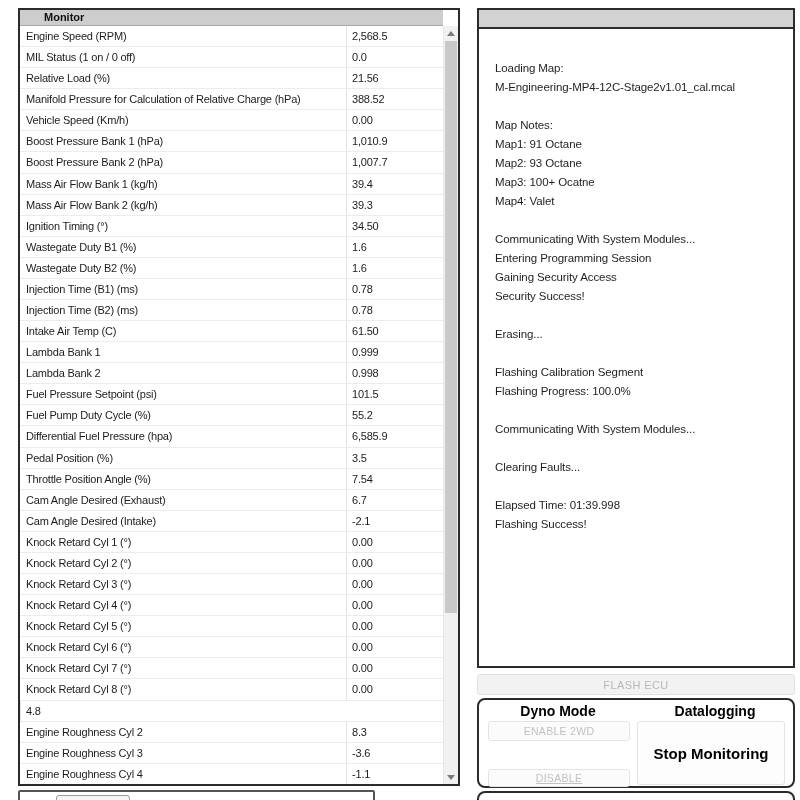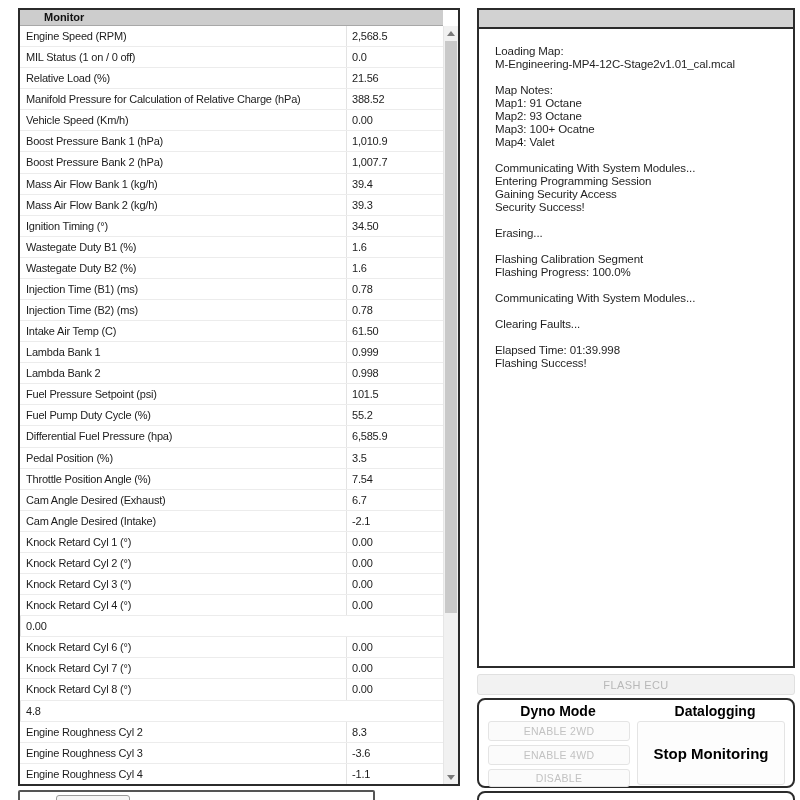--- a/index.html
+++ b/index.html
@@ -34,40 +34,40 @@
   #sb-thumb { position:absolute; left:1px; right:1px; top:15px; height:572px;
     background:#c9c9c9; }
   #sb-arrow-down { position:absolute; bottom:0; left:0; right:0; }
 
   
   #console-header { left:477px; top:8px; width:318px; height:17px;
     background:#d2d2d2; border:2px solid #2b2b2b; font-weight:bold;
     font-size:11px; color:#111; padding:18px 0 0 5px; line-height:14px; }
   #console-body { left:477px; top:27px; width:318px; height:641px;
     background:#ffffff; border:2px solid #2b2b2b; overflow:hidden; }
-  #console-text { padding:16px 8px 0 16px; font-size:11.5px; line-height:13px;
+  #console-text { padding:30px 8px 0 16px; font-size:11.5px; line-height:19px;
     color:#1f1f1f; white-space:pre-line; letter-spacing:-0.1px; }
 
   
   #flash-ecu { left:477px; top:674px; width:318px; height:21px;
     background:#f2f2f2; border:1px solid #e0e0e0; border-radius:3px;
     color:#b8b8b8; font-size:11px; letter-spacing:0.4px;
     display:flex; align-items:center; justify-content:center; }
 
   #dyno-panel { left:477px; top:698px; width:318px; height:90px;
     border:2px solid #2b2b2b; border-radius:8px; background:#fff; }
   .panel-title { position:absolute; top:3px; font-weight:bold; font-size:14px;
     color:#000; text-align:center; }
   #dyno-title { left:0; width:158px; }
   #datalog-title { left:158px; width:156px; }
   .dis-btn { position:absolute; left:9px; width:142px; height:20px;
     background:#fbfbfb; border:1px solid #e4e4e4; border-radius:3px;
     color:#c2c2c2; font-size:10.5px; letter-spacing:0.3px;
     display:flex; align-items:center; justify-content:center; }
-  #btn-2wd { top:21px; } #btn-4wd { top:45px; } #btn-disable { top:69px; height:18px; }
+  #btn-2wd { top:21px; } #btn-4wd { top:45px; } #btn-disable { top:69px; height:18px;text-decoration:underline; }
   #btn-stop { position:absolute; left:158px; top:21px; width:148px; height:64px;
     background:#fdfdfd; border:1px solid #e4e4e4; border-radius:3px;
     color:#000; font-weight:bold; font-size:15px;
     display:flex; align-items:center; justify-content:center; }
 
   
   #bottom-right-panel { left:477px; top:791px; width:318px; height:40px;
     border:2px solid #2b2b2b; border-radius:8px; background:#fff; }
   #bottom-left-panel { left:18px; top:790px; width:357px; height:40px;
     border:2px solid #555; border-radius:2px; background:#fff; }
@@ -189,20 +189,21 @@
       </div>
       <div class="trow">
         <div class="tname">Knock Retard Cyl 3 (°)</div>
         <div class="tval">0.00</div>
       </div>
       <div class="trow">
         <div class="tname">Knock Retard Cyl 4 (°)</div>
         <div class="tval">0.00</div>
       </div>
       <div class="trow">
+        <div class="tname">Knock Retard Cyl 5 (°)</div>
         <div class="tval">0.00</div>
       </div>
       <div class="trow">
         <div class="tname">Knock Retard Cyl 6 (°)</div>
         <div class="tval">0.00</div>
       </div>
       <div class="trow">
         <div class="tname">Knock Retard Cyl 7 (°)</div>
         <div class="tval">0.00</div>
       </div>
@@ -267,21 +268,20 @@
 Elapsed Time: 01:39.998
 Flashing Success!</div>
 </div>
 
 <button id="flash-ecu" class="abs">FLASH ECU</button>
 
 <div id="dyno-panel" class="abs">
   <div id="dyno-title" class="panel-title">Dyno Mode</div>
   <div id="datalog-title" class="panel-title">Datalogging</div>
   <button id="btn-2wd" class="dis-btn">ENABLE 2WD</button>
-  <button id="btn-4wd" class="dis-btn">ENABLE 4WD</button>
   <button id="btn-disable" class="dis-btn">DISABLE</button>
   <button id="btn-stop">Stop Monitoring</button>
 </div>
 
 <div id="bottom-right-panel" class="abs"></div>
 <div id="bottom-left-panel" class="abs">
   <div id="bottom-left-button"></div>
 </div>
 
 </body></html>

